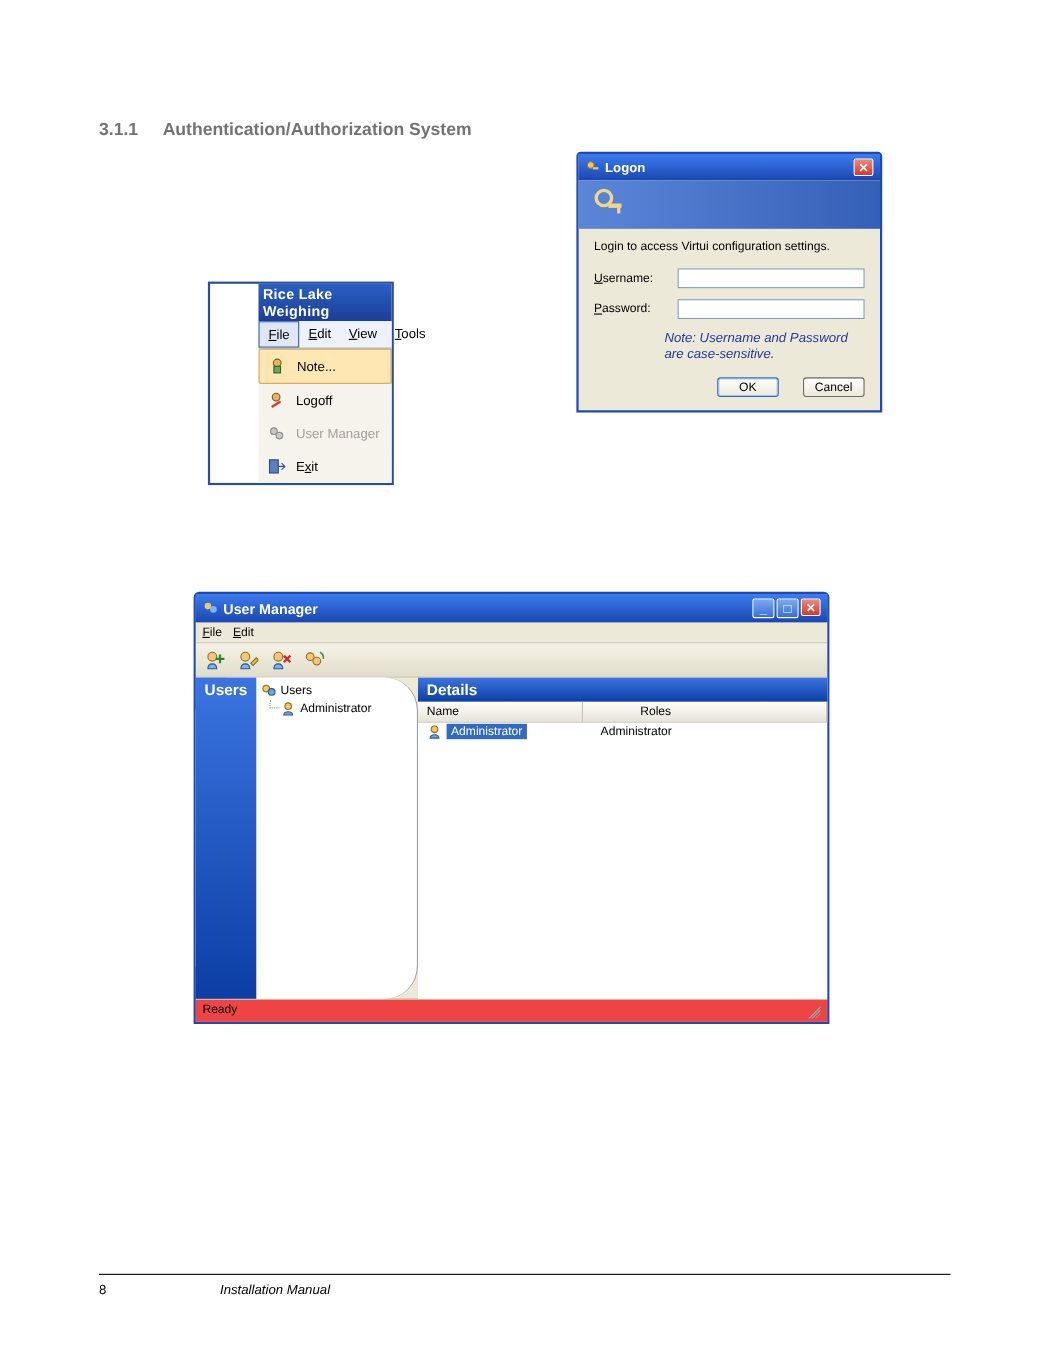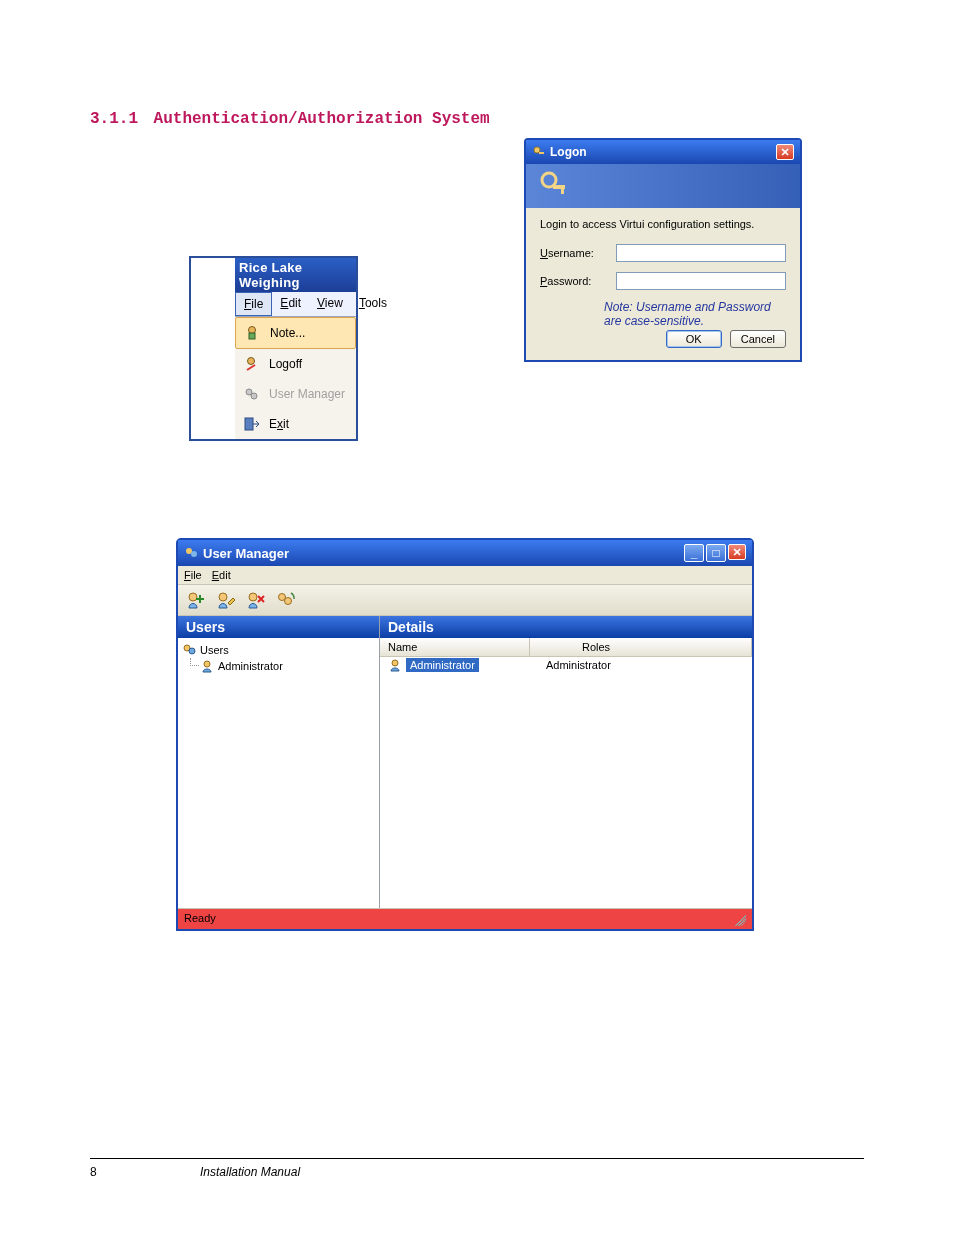--- a/index.html
+++ b/index.html
@@ -12,24 +12,24 @@
     width: 954px;
     height: 1235px;
     position: relative;
   }
   .page {
     padding: 110px 90px 60px 90px;
     position: relative;
     height: 100%;
   }
   .section-heading {
-    font-family: Liberation Mono, monospace;
+    font-family: Liberation Sans, sans-serif;
     font-weight: bold;
     font-size: 16px;
-    color: #be185d;
+    color: #737373;
     margin: 0 0 20px 0;
   }
   .section-heading .num { display: inline-block; width: 54px; }
 
   
   .filemenu {
     position: absolute;
     top: 256px;
     left: 189px;
     width: 169px;
@@ -127,22 +127,22 @@
     font-size: 11px;
   }
   .logon-note {
     font-style: italic;
     color: #2436a0;
     font-size: 12px;
     padding-left: 64px;
     line-height: 1.2;
   }
   .logon-btns {
-    display: flex; justify-content: flex-end; gap: 8px;
-    margin-top: 1px;
+    display: flex; justify-content: flex-end; gap: 22px;
+    margin-top: 14px;
   }
   .xpbtn {
     min-width: 56px;
     text-align: center;
     background: linear-gradient(#fff,#ece9d8);
     border: 1px solid #6b6b6b;
     border-radius: 3px;
     padding: 2px 10px;
     font-size: 11px;
   }
@@ -192,21 +192,21 @@
     display: flex;
     gap: 8px;
     border-bottom: 1px solid #c9c5b4;
   }
   .um-toolbar .tb { width:22px; height:22px; display:flex;align-items:center;justify-content:center; }
   .um-cols { display: flex; height: 292px; }
   .um-left {
     width: 202px;
     border-right: 1px solid #99a0a8;
     background: #fff;
-    display:flex;flex-direction:column;
+    display:flex;flex-direction:row;border-radius:30px;
   }
   .um-right {
     flex: 1;
     background: #fff;
     display:flex;flex-direction:column;
   }
   .panehdr {
     background: linear-gradient(#3b74e0,#0c3ea5);
     color: #fff;
     font-weight: bold;

